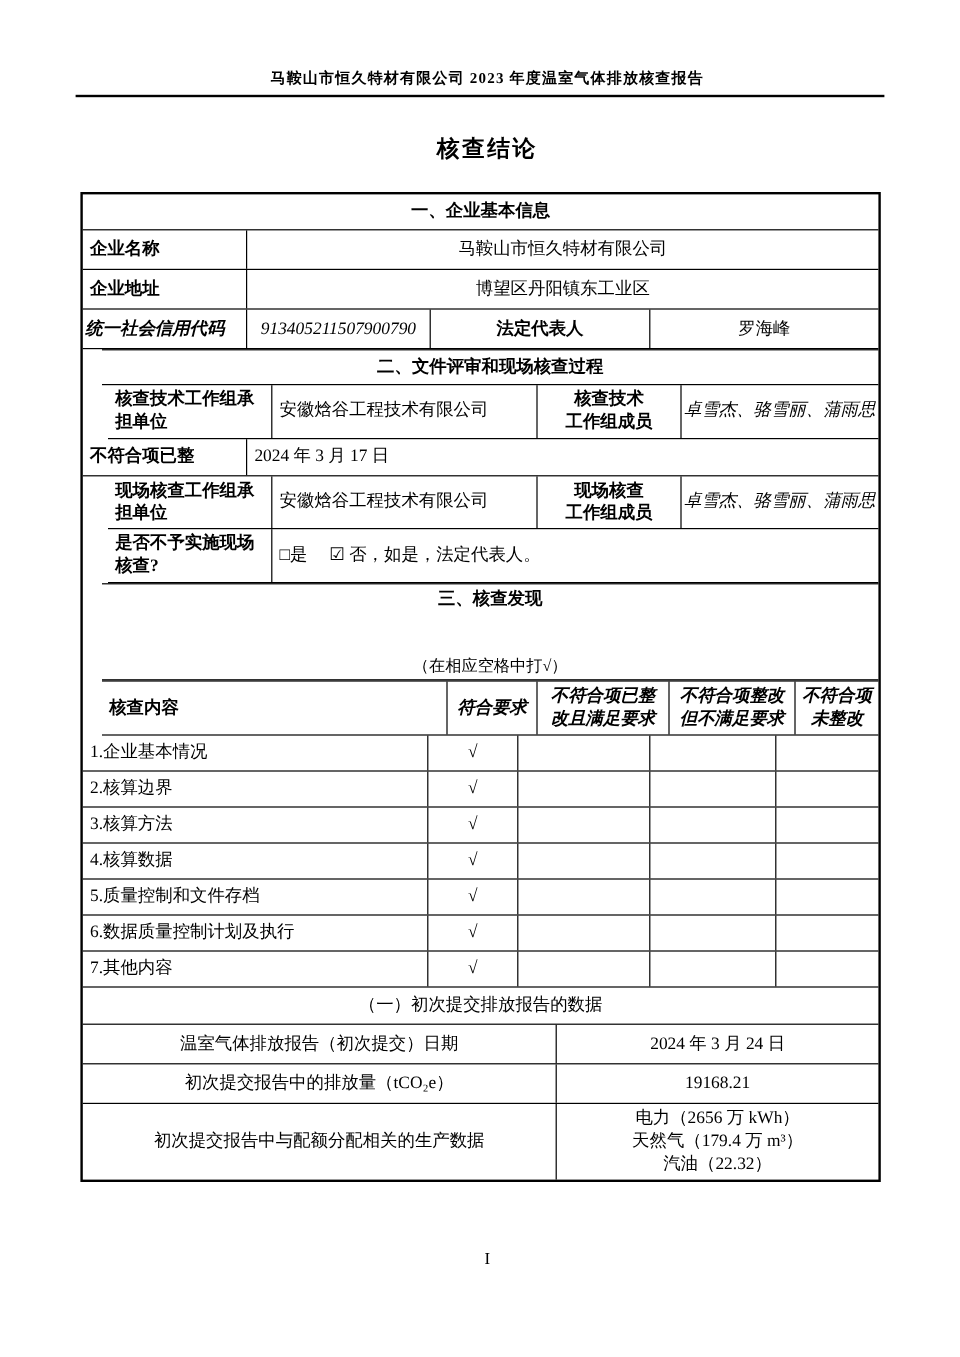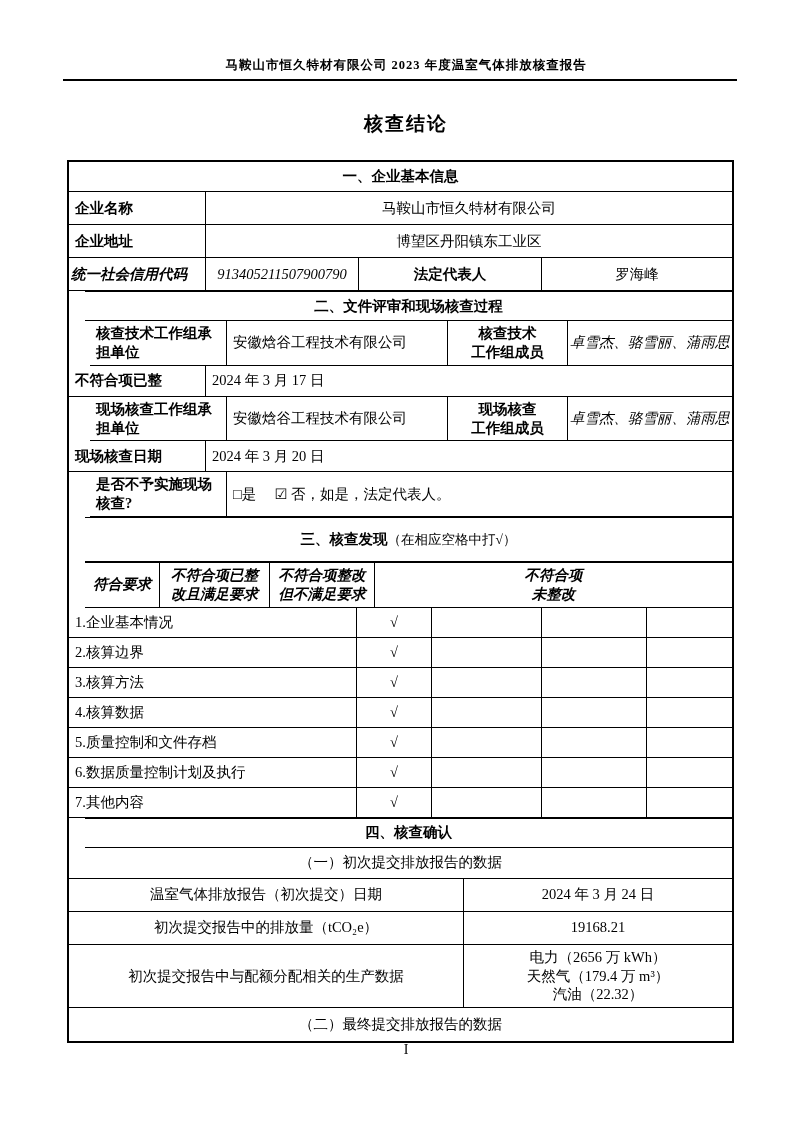--- a/index.html
+++ b/index.html
@@ -30,21 +30,21 @@
   .row.thick { border-top:1px solid #000;margin-left:16px; }
   .cell {
     border-right:1px solid #000; box-sizing:border-box;
     padding:3px 6px; display:flex; align-items:center;
     font-size:14.5px; line-height:1.3; min-width:0;
   }
   .cell:last-child { border-right:none; }
   .center { justify-content:center; text-align:center; }
   .bold { font-weight:bold; }
   .pre { white-space:pre-line; }
-  .col { flex-direction:row; justify-content:center; }
+  .col { flex-direction:column; justify-content:center;gap:36px; }
   .grow { flex:1 1 0; }
   .w137{flex:0 0 137px;} .w153{flex:0 0 153px;} .w183{flex:0 0 183px;}
   .w221{flex:0 0 221px;} .w120{flex:0 0 120px;}
   .w288{flex:0 0 288px;} .w75{flex:0 0 75px;} .w110{flex:0 0 110px;} .w105{flex:0 0 105px;}
   .w395{flex:0 0 395px;}
   .h30{min-height:30px;} .h31{min-height:31px;} .h33{min-height:33px;}
   .h40{min-height:40px;} .h43{min-height:43px;margin-left:21px;} .h45{min-height:45px;} .h63{min-height:63px;}
   .tight { padding:3px 2px;font-style:italic; }
   .sec-note { font-size:13.5px; font-weight:normal; margin-top:1px; }
   .page-num {
@@ -95,36 +95,33 @@
       <div class="cell w137 bold">不符合项已整</div>
       <div class="cell grow">2024 年 3 月 17 日</div>
     </div>
     <div class="row h43">
       <div class="cell w137 bold">现场核查工作组承担单位</div>
       <div class="cell w221">安徽焓谷工程技术有限公司</div>
       <div class="cell w120 center bold pre">现场核查
 工作组成员</div>
       <div class="cell grow tight">卓雪杰、骆雪丽、蒲雨思</div>
     </div>
-    <div class="row h31">
-      <div class="cell w137 bold">现场核查日期</div>
-      <div class="cell grow">2024 年 3 月 20 日</div>
-    </div>
     <div class="row h43">
       <div class="cell w137 bold">是否不予实施现场核查?</div>
       <div class="cell grow">□是　 ☑ 否，如是，法定代表人。</div>
     </div>
 
     <div class="row h45 thick">
       <div class="cell grow center col">
         <div class="bold">三、核查发现</div>
         <div class="sec-note">（在相应空格中打√）</div>
       </div>
     </div>
     <div class="row h40 thick">
+      <div class="cell w288 bold">核查内容</div>
       <div class="cell w75 center bold tight">符合要求</div>
       <div class="cell w110 center bold pre tight">不符合项已整
 改且满足要求</div>
       <div class="cell w105 center bold pre tight">不符合项整改
 但不满足要求</div>
       <div class="cell grow center bold pre tight">不符合项
 未整改</div>
     </div>
 
     <div class="row h30">
@@ -170,41 +167,35 @@
       <div class="cell grow center"></div>
     </div>
     <div class="row h30">
       <div class="cell w288">7.其他内容</div>
       <div class="cell w75 center">√</div>
       <div class="cell w110 center"></div>
       <div class="cell w105 center"></div>
       <div class="cell grow center"></div>
     </div>
 
-    <div class="row h30 thick">
-      <div class="cell grow center bold">四、核查确认</div>
-    </div>
     <div class="row h31">
       <div class="cell grow center">（一）初次提交排放报告的数据</div>
     </div>
     <div class="row h33">
       <div class="cell w395 center">温室气体排放报告（初次提交）日期</div>
       <div class="cell grow center">2024 年 3 月 24 日</div>
     </div>
     <div class="row h33">
       <div class="cell w395 center">初次提交报告中的排放量（tCO₂e）</div>
       <div class="cell grow center">19168.21</div>
     </div>
     <div class="row h63">
       <div class="cell w395 center">初次提交报告中与配额分配相关的生产数据</div>
       <div class="cell grow center pre">电力（2656 万 kWh）
 天然气（179.4 万 m³）
 汽油（22.32）</div>
     </div>
-    <div class="row h33">
-      <div class="cell grow center">（二）最终提交排放报告的数据</div>
-    </div>
 
   </div>
 
   <div class="page-num">I</div>
 
 </div>
 
 </body></html>

